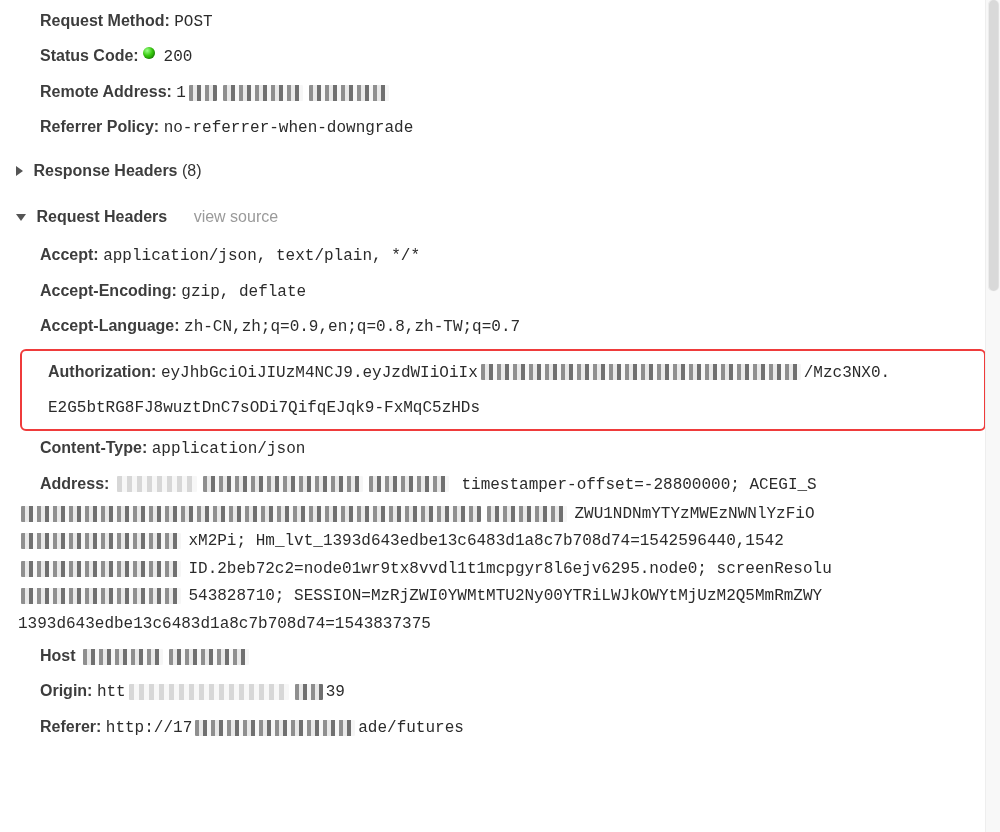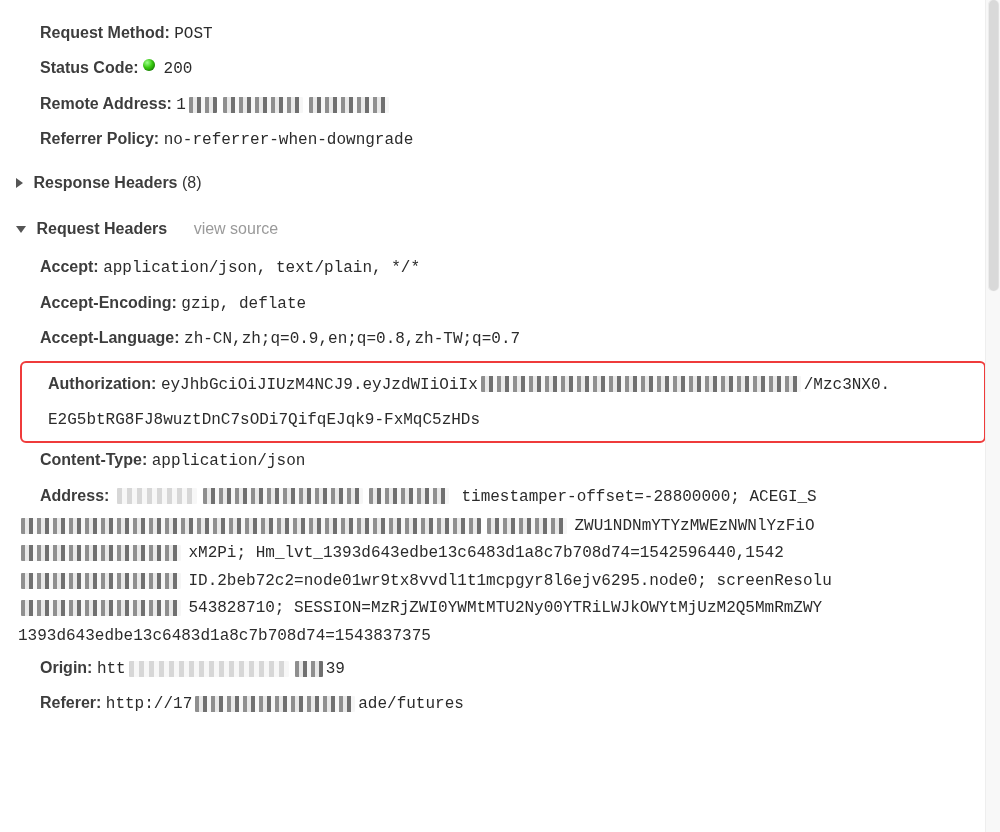--- a/index.html
+++ b/index.html
@@ -1,16 +1,16 @@
 <!DOCTYPE html>
 <html><head>
 <meta charset="utf-8">
 <style>
   html,body{margin:0;padding:0;background:#fff;color:#333;font-family:-apple-system,"Helvetica Neue",Arial,sans-serif;font-size:16px;line-height:1.9}
-  .panel{width:1000px;height:832px;position:relative;box-sizing:border-box;overflow:hidden;padding-top:16px}
+  .panel{width:1000px;height:832px;position:relative;box-sizing:border-box;overflow:hidden;padding-top:4px}
   .row{padding:2px 0 2px 40px}
   .label{font-weight:700;color:#3d3d3d}
   .mono,.value{font-family:"Menlo","Consolas","Courier New",monospace;font-size:16px;color:#2b2b2b}
   .section{padding:10px 0 6px 16px;color:#333}
   .section .label{font-weight:700}
   .caret{display:inline-block;width:0;height:0;vertical-align:middle;margin-right:6px}
   .caret.right{border-top:5px solid transparent;border-bottom:5px solid transparent;border-left:7px solid #555}
   .caret.down{border-left:5px solid transparent;border-right:5px solid transparent;border-top:7px solid #555}
   .count{font-weight:400;color:#333}
   .view-source{font-weight:400;color:#9a9a9a;margin-left:22px;font-size:16px}
@@ -114,20 +114,24 @@
     <span class="mono">ID.2beb72c2=node01wr9tx8vvdl1t1mcpgyr8l6ejv6295.node0; screenResolu</span>
   </div>
   <div class="cookie line long">
     <span class="blur l"></span>
     <span class="mono">543828710; SESSION=MzRjZWI0YWMtMTU2Ny00YTRiLWJkOWYtMjUzM2Q5MmRmZWY</span>
   </div>
   <div class="cookie line long">
     <span class="mono">1393d643edbe13c6483d1a8c7b708d74=1543837375</span>
   </div>
 
+  <div class="row">
+    <span class="label">Host</span>
+    <span class="mono"><span class="blur m"></span><span class="blur m"></span></span>
+  </div>
 
   <div class="row">
     <span class="label">Origin:</span>
     <span class="mono">
       <span>htt</span><span class="blur l light"></span><span class="blur s"></span><span>39</span>
     </span>
   </div>
 
   <div class="row">
     <span class="label">Referer:</span>

